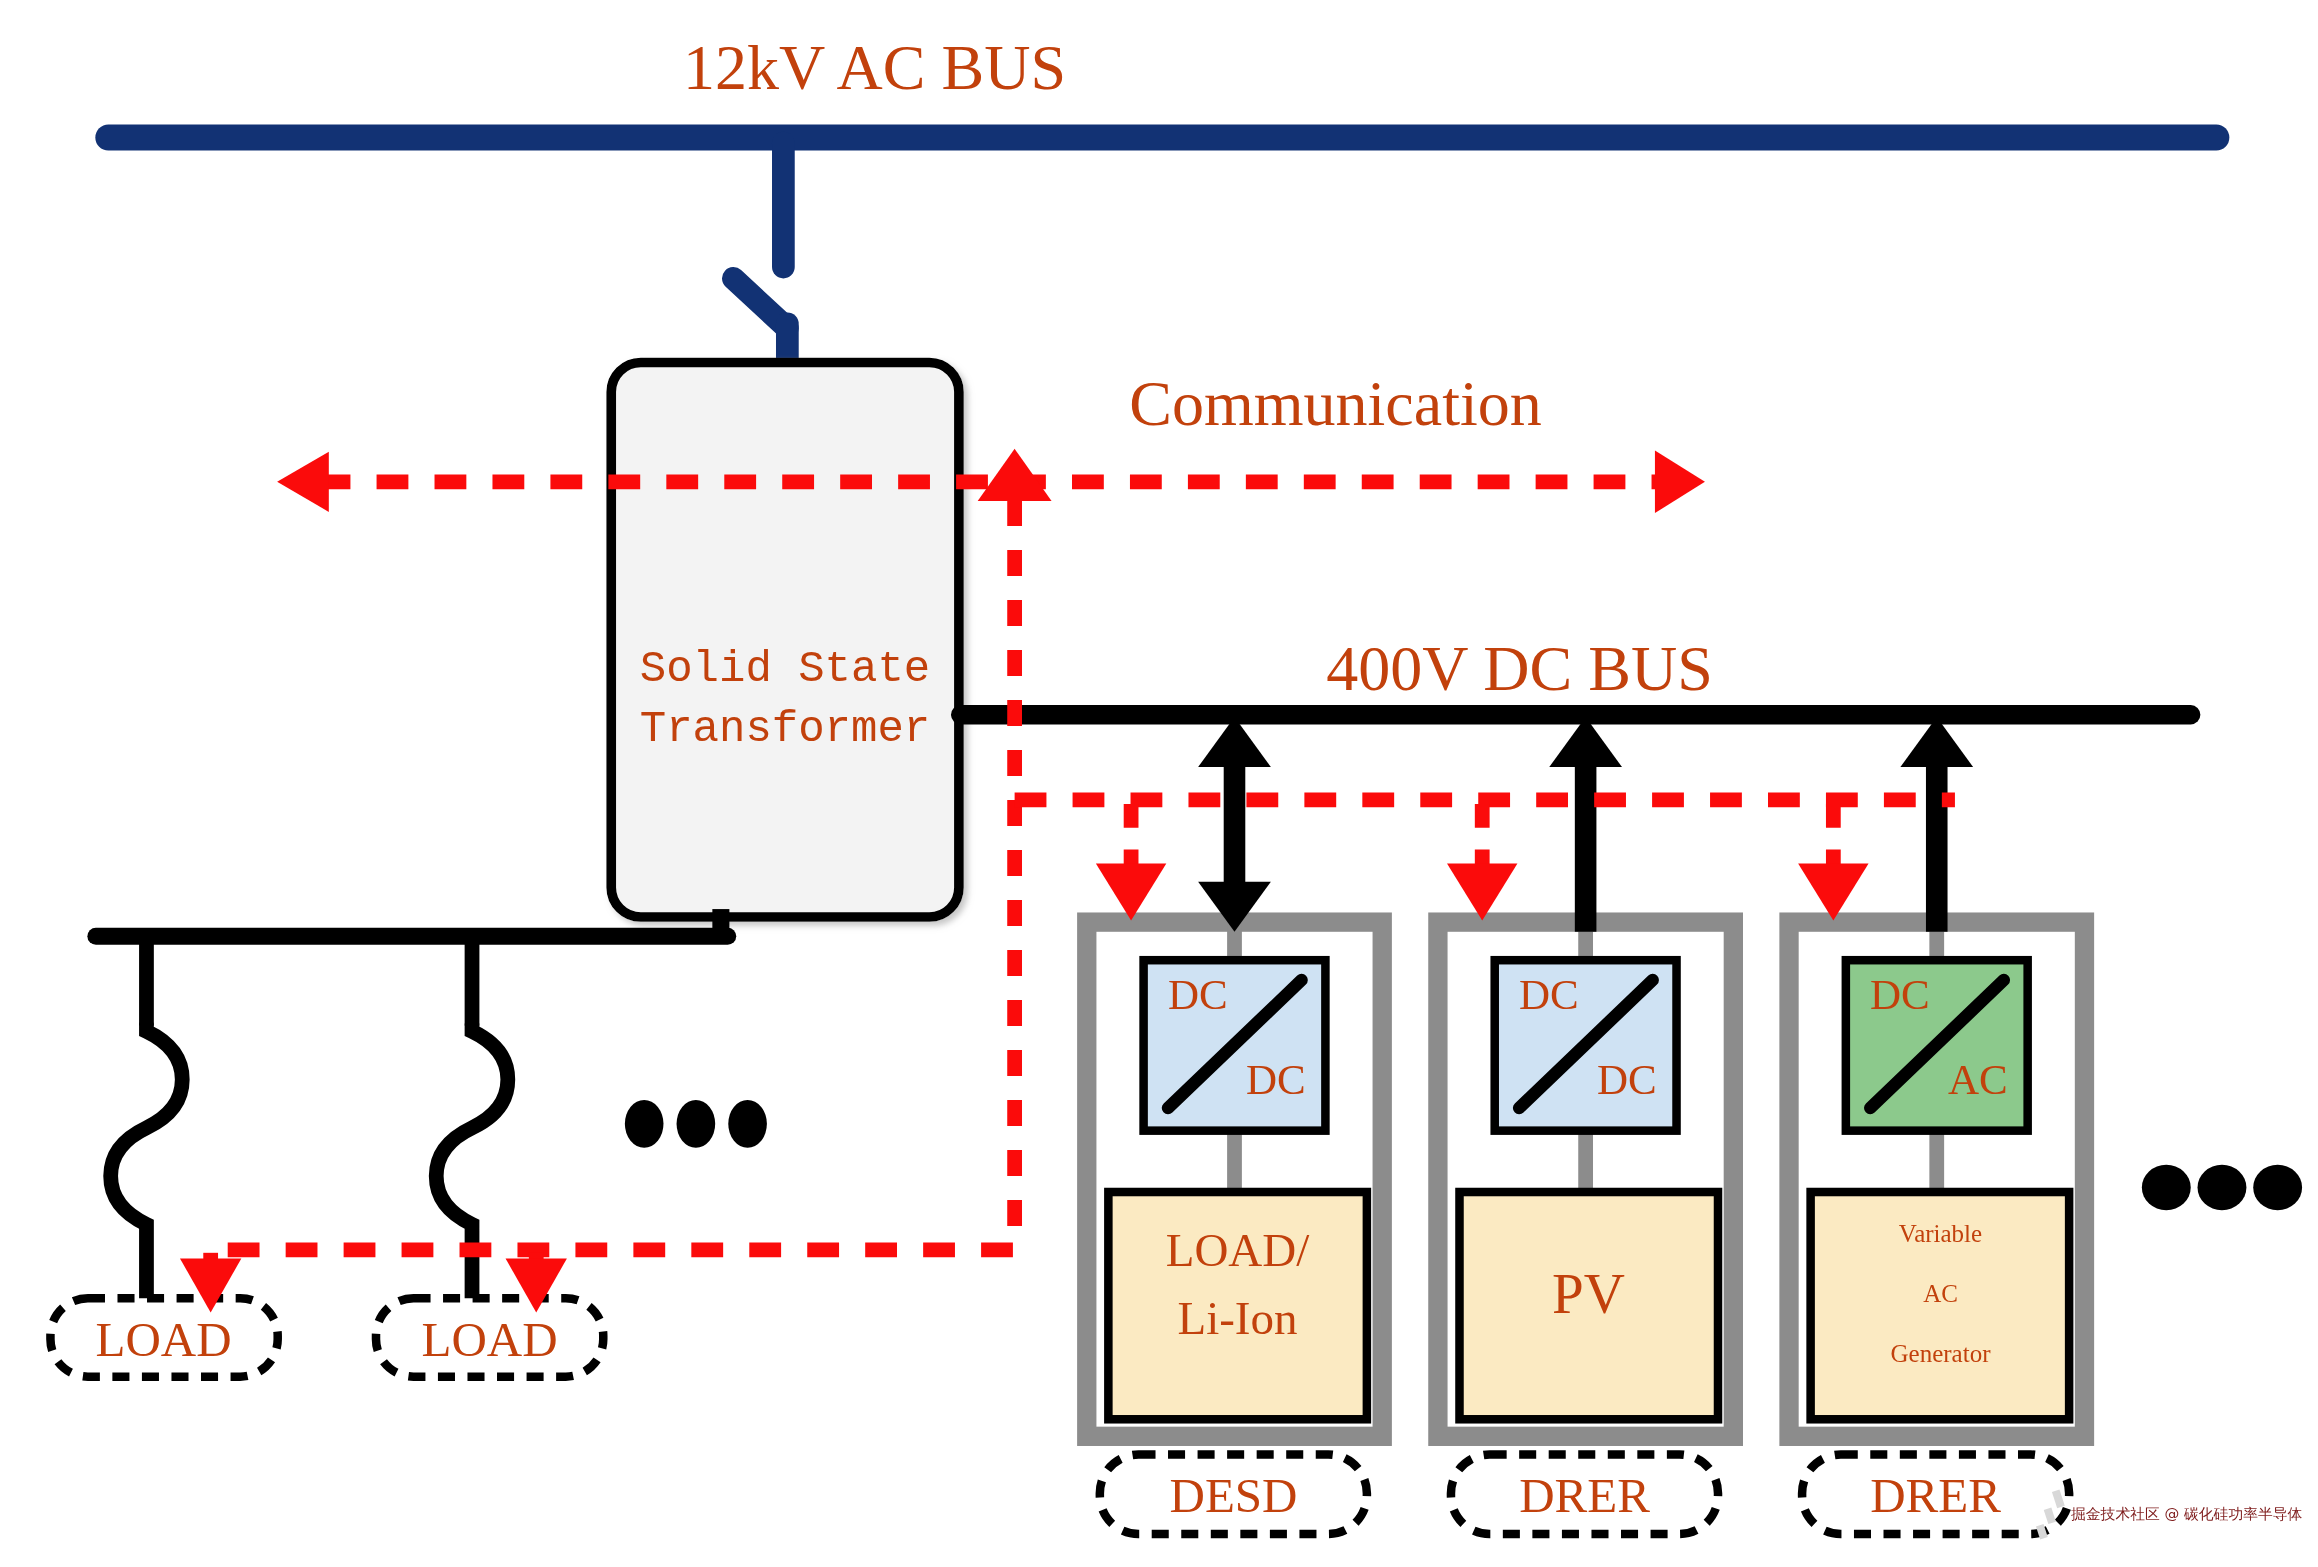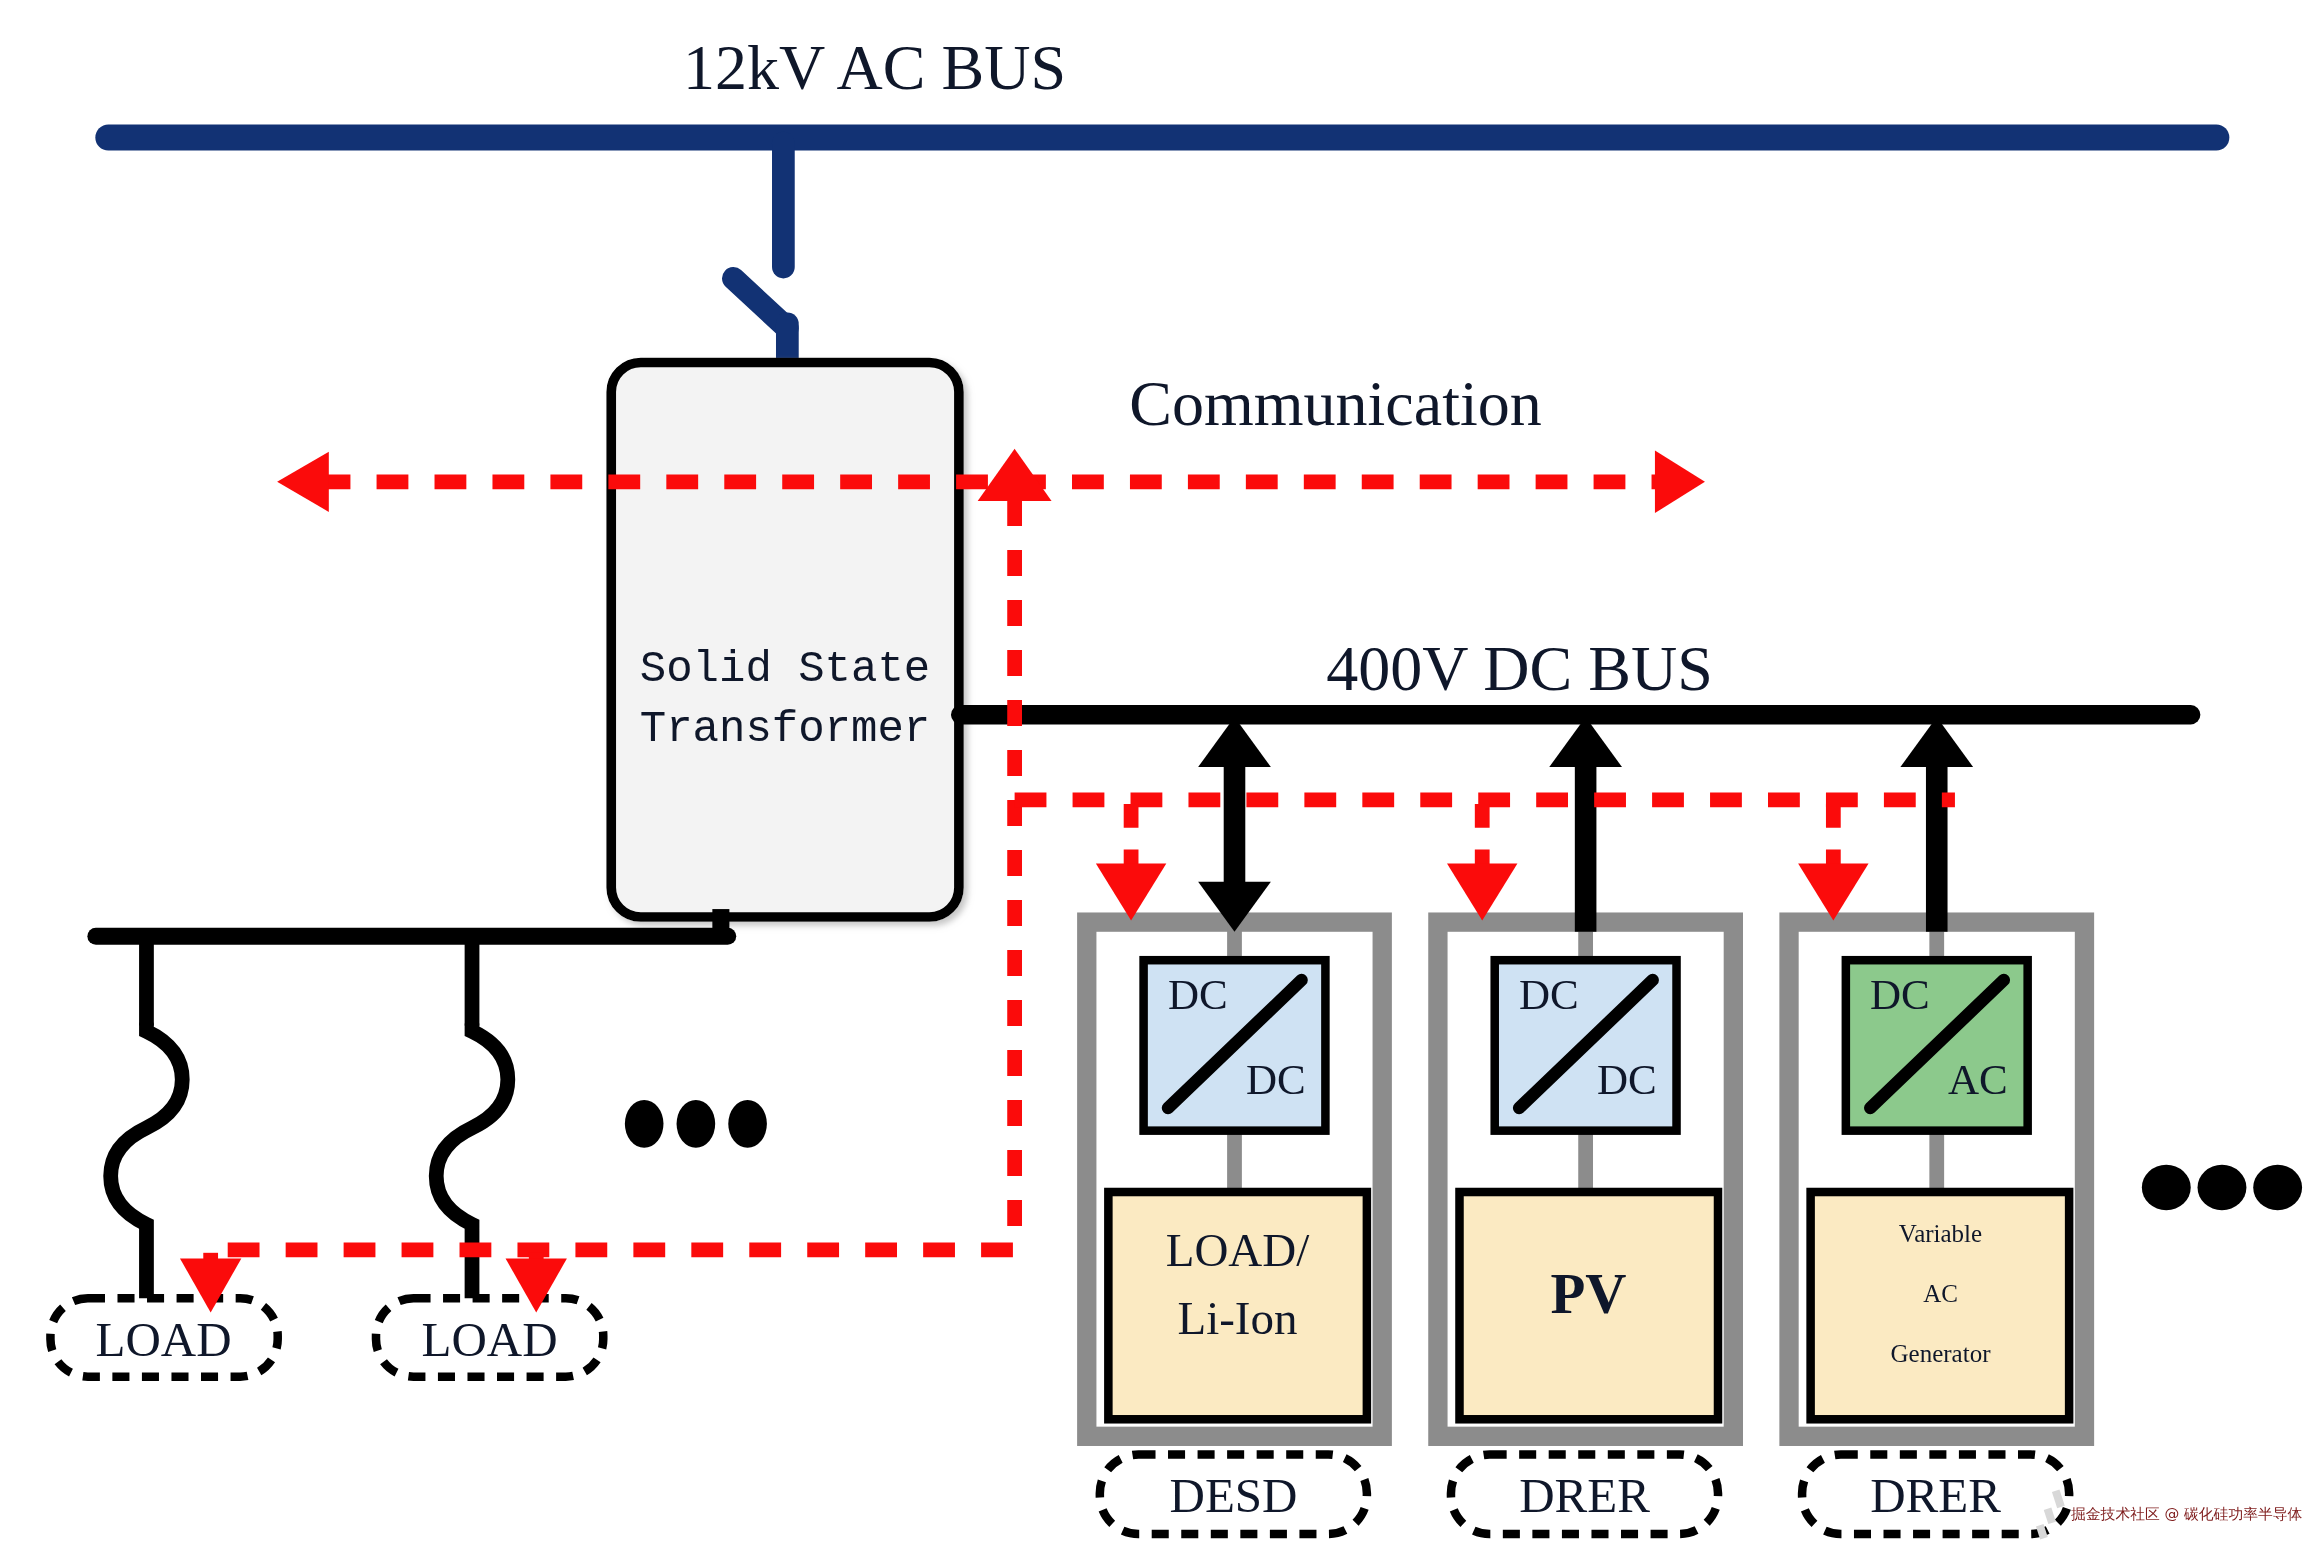--- a/index.html
+++ b/index.html
@@ -1,20 +1,20 @@
 <!DOCTYPE html>
 <html style="font-size:9px"><head>
 <meta charset="utf-8">
 <style>
   html,body{margin:0;padding:0;background:#ffffff;}
   body{width:2319px;height:1567px;overflow:hidden;
        font-family:"Liberation Serif", serif;}
   #stage{position:relative;width:2319px;height:1567px;background:#fff;}
   svg.layer{position:absolute;left:0;top:0;width:2319px;height:1567px;}
-  .lbl{position:absolute;font-family:"Liberation Serif", serif;color:#0f172a;
+  .lbl{position:absolute;font-family:"Liberation Serif", serif;color:#c2410c;
        white-space:nowrap;line-height:1;}
   .lbl-xl{font-size:64px;}
   .sst-title{font-size:77px;letter-spacing:2.3px;}
   .sst-sub{font-size:44px;font-family:Liberation Mono, monospace;}
   .conv-txt{font-size:43px;}
   .src-txt{font-size:47px;}
   .src-txt-sm{font-size:25px;line-height:1.15;}
   .tag-txt{font-size:49px;}
   .load-txt{font-size:49px;}
   .wm{position:absolute;font-family:"DejaVu Sans",sans-serif;font-size:14.8px;
@@ -188,21 +188,21 @@
   <div class="lbl sst-sub ctr" style="left:611px;top:702px;width:348px;height:54px;">Transformer</div>
 
   <div class="lbl conv-txt" style="left:1168px;top:973px;">DC</div>
   <div class="lbl conv-txt" style="left:1246px;top:1058px;">DC</div>
   <div class="lbl src-txt ctr" style="left:1108px;top:1222px;width:259px;height:57px;">LOAD/</div>
   <div class="lbl src-txt ctr" style="left:1108px;top:1290px;width:259px;height:57px;">Li-Ion</div>
   <div class="lbl tag-txt ctr" style="left:1100px;top:1465px;width:267px;height:60px;">DESD</div>
 
   <div class="lbl conv-txt" style="left:1519px;top:973px;">DC</div>
   <div class="lbl conv-txt" style="left:1597px;top:1058px;">DC</div>
-  <div class="lbl src-txt ctr" style="left:1459px;top:1262px;width:259px;height:63px;font-size:57px;font-weight:bold;">PV</div>
+  <div class="lbl src-txt ctr" style="left:1459px;top:1262px;width:259px;height:63px;font-size:57px;">PV</div>
   <div class="lbl tag-txt ctr" style="left:1451px;top:1465px;width:267px;height:60px;">DRER</div>
 
   <div class="lbl conv-txt" style="left:1870px;top:973px;">DC</div>
   <div class="lbl conv-txt" style="left:1948px;top:1058px;">AC</div>
   <div class="lbl src-txt-sm ctr" style="left:1811px;top:1210px;width:259px;height:48px;">Variable</div>
   <div class="lbl src-txt-sm ctr" style="left:1811px;top:1270px;width:259px;height:48px;">AC</div>
   <div class="lbl src-txt-sm ctr" style="left:1811px;top:1330px;width:259px;height:48px;">Generator</div>
   <div class="lbl tag-txt ctr" style="left:1802px;top:1465px;width:267px;height:60px;">DRER</div>
 
   <div class="lbl load-txt ctr" style="left:50px;top:1309px;width:227px;height:60px;">LOAD</div>

